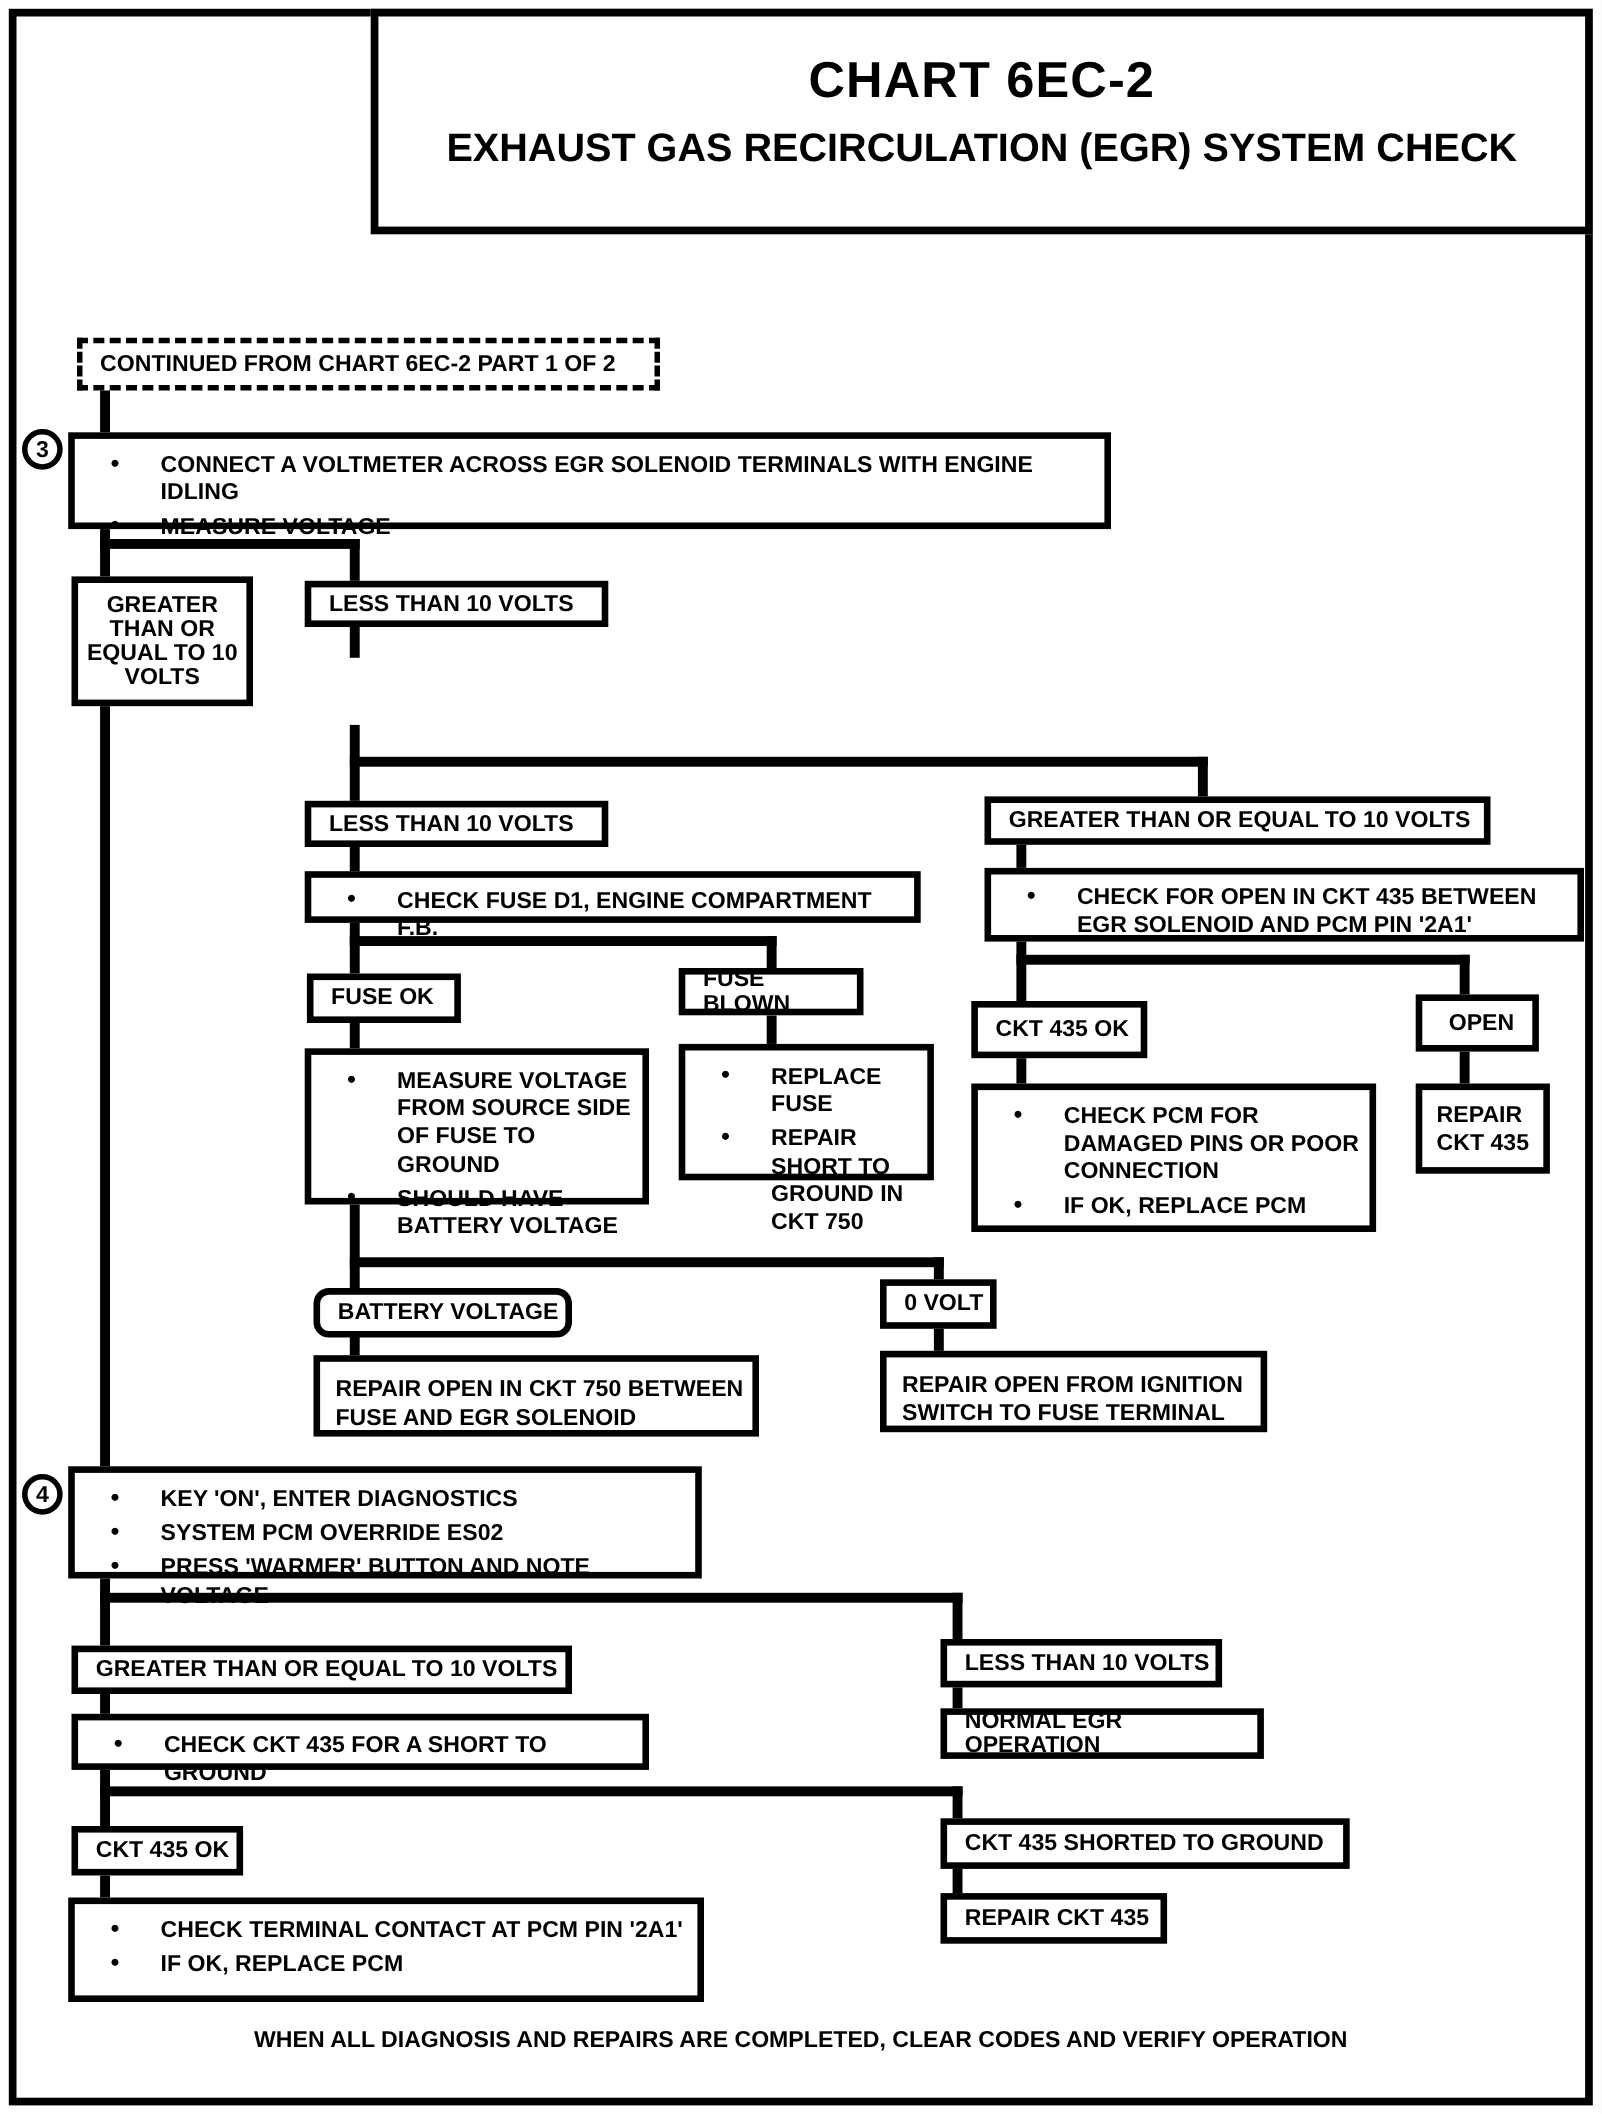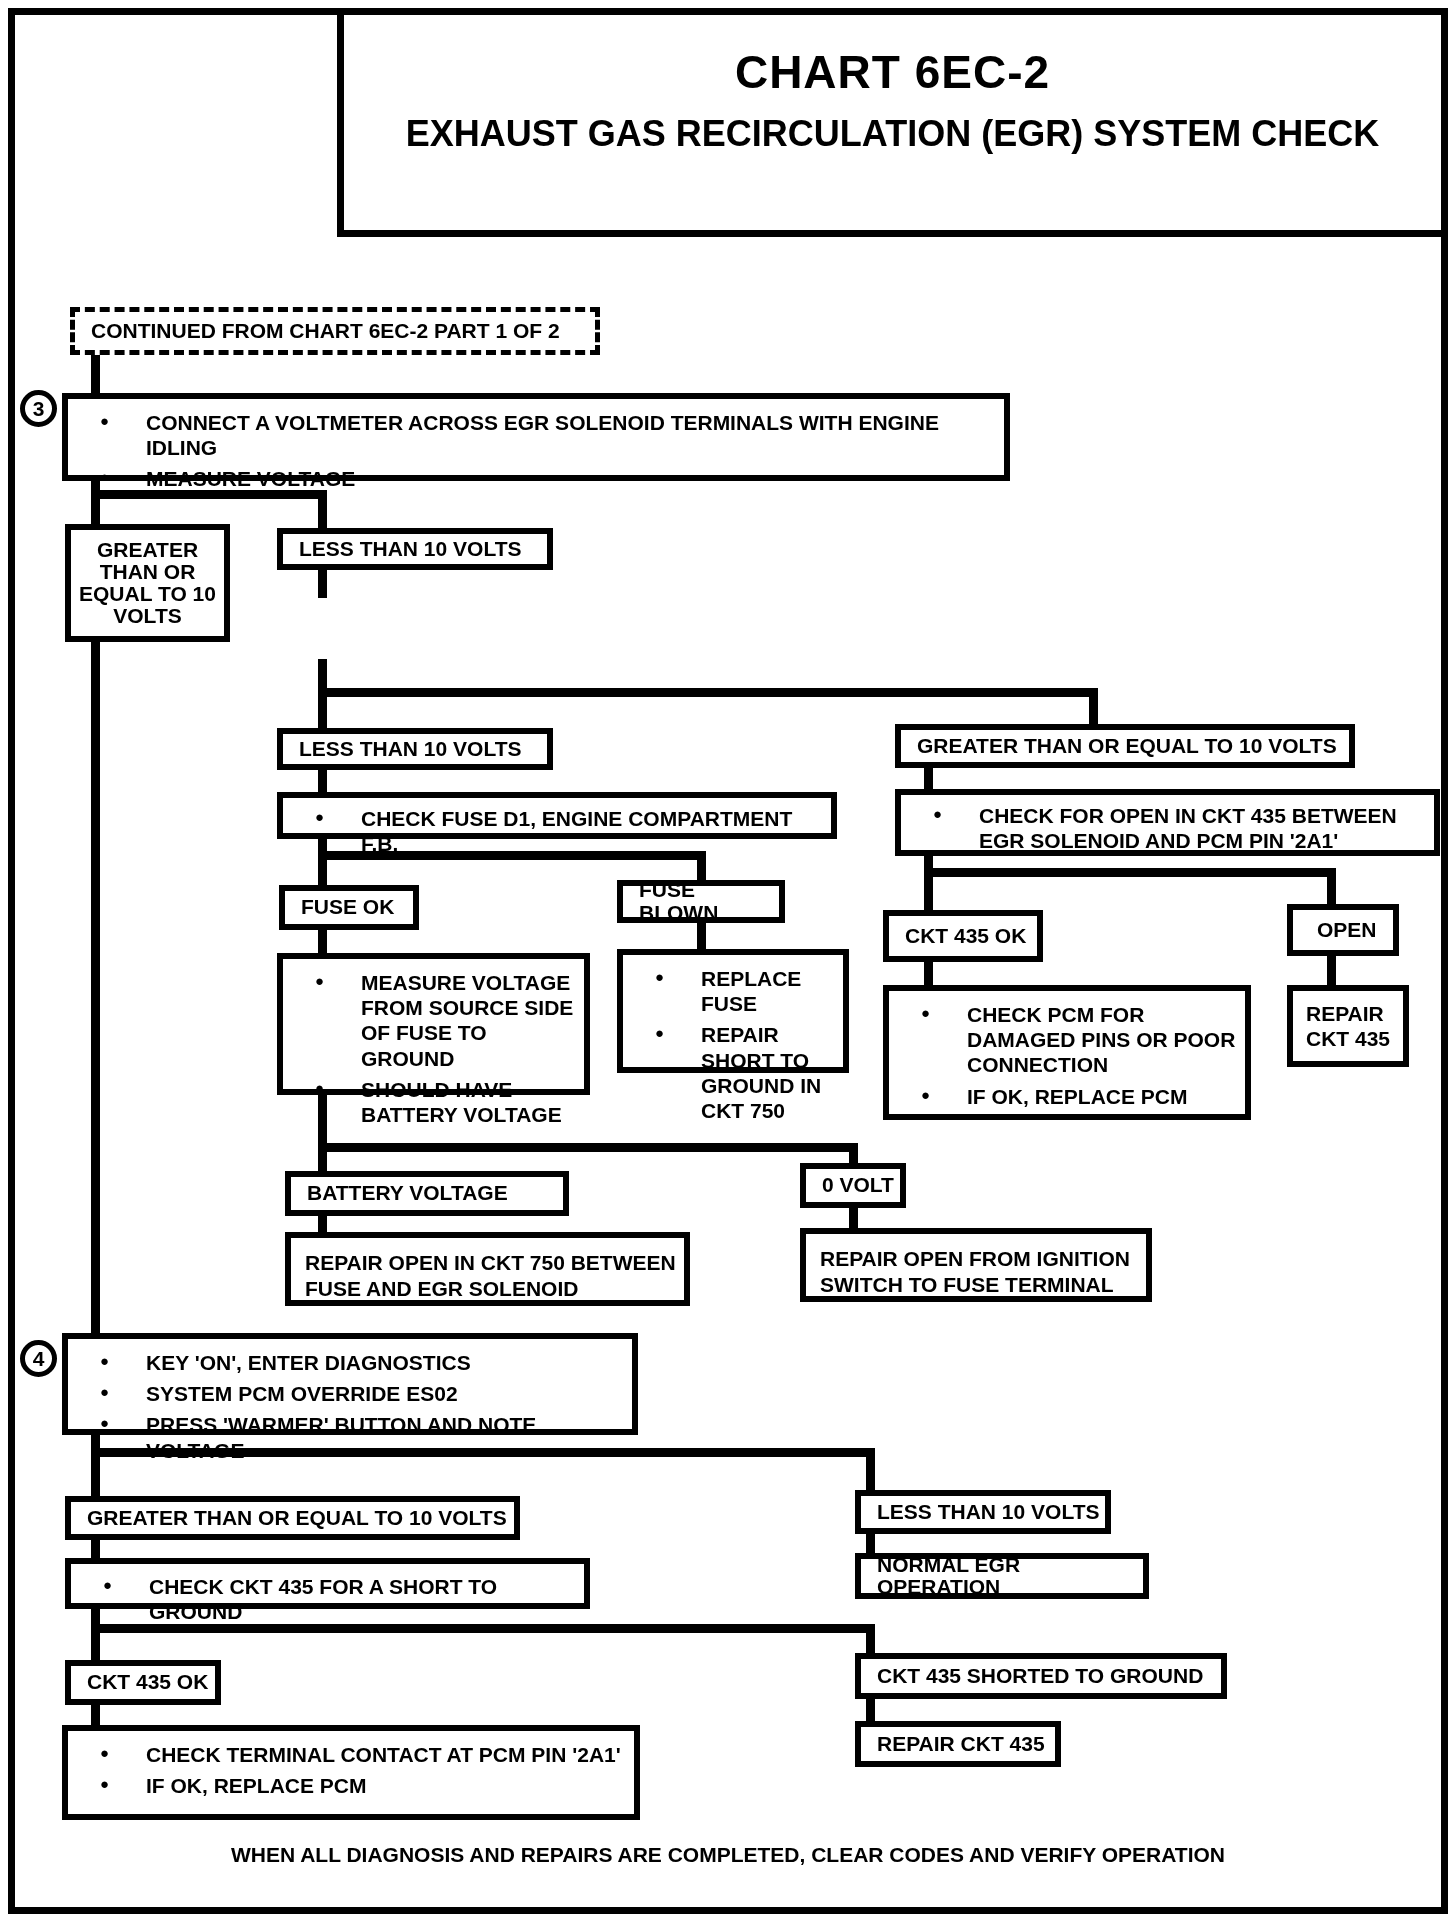--- a/index.html
+++ b/index.html
@@ -3,21 +3,21 @@
 <meta charset="utf-8">
 <style>
   html,body{margin:0;padding:0;background:#e8e8e8;}
   .page{
     position:relative;width:1456px;height:1922px;background:#ffffff;
     font-family:"Liberation Sans", sans-serif;color:#000;overflow:hidden;
     -webkit-font-smoothing:none;
   }
   .page-border{position:absolute;left:8px;top:8px;width:1440px;height:1906px;
     border:7px solid #000;box-sizing:border-box;z-index:0;}
-  .title-box{position:absolute;left:337px;top:8px;width:1111px;height:229px;
+  .title-box{position:absolute;left:337px;top:8px;width:1111px;height:205px;
     border:7px solid #000;box-sizing:border-box;background:#fff;z-index:2;
     text-align:center;}
   .title-line1{font-size:46px;font-weight:bold;letter-spacing:1px;margin-top:30px;}
   .title-line2{font-size:36px;font-weight:bold;margin-top:14px;letter-spacing:0;}
   .line{position:absolute;background:#000;z-index:1;}
   .box{position:absolute;background:#fff;border:6px solid #000;box-sizing:border-box;
     z-index:2;font-weight:bold;color:#000;}
   .label{display:flex;align-items:center;padding-left:16px;font-size:21px;line-height:1.05;}
   .label.centered{justify-content:center;text-align:center;padding-left:0;}
   .dashed-box{border:5px dashed #000;}
@@ -149,21 +149,21 @@
   <div class="box" style="left:883px;top:985px;width:368px;height:135px;">
     <ul class="bullets">
       <li>CHECK PCM FOR DAMAGED PINS OR POOR CONNECTION</li>
       <li>IF OK,  REPLACE PCM</li>
     </ul>
   </div>
   <div class="box label" style="left:1287px;top:985px;width:122px;height:82px;padding-left:13px;line-height:1.2;">
     <span>REPAIR CKT 435</span>
   </div>
 
-  <div class="box label" style="left:285px;top:1171px;width:284px;height:45px;">
+  <div class="box label" style="left:285px;top:1171px;width:235px;height:45px;border-radius:14px;">
     <span>BATTERY VOLTAGE</span>
   </div>
   <div class="box label" style="left:800px;top:1163px;width:106px;height:45px;">
     <span>0 VOLT</span>
   </div>
   <div class="box" style="left:285px;top:1232px;width:405px;height:74px;">
     <div class="plain-text">REPAIR OPEN IN CKT 750 BETWEEN FUSE AND EGR SOLENOID</div>
   </div>
   <div class="box" style="left:800px;top:1228px;width:352px;height:74px;">
     <div class="plain-text">REPAIR OPEN FROM IGNITION SWITCH TO FUSE TERMINAL</div>

